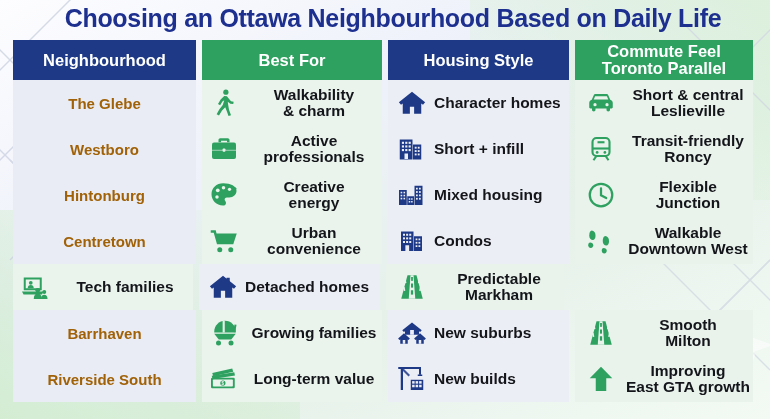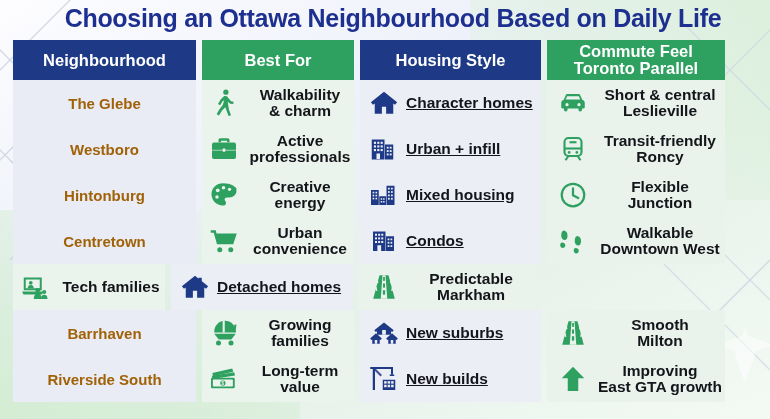--- a/index.html
+++ b/index.html
@@ -24,21 +24,21 @@
   }
 
   .table{position:absolute;left:13px;top:40px;width:744px;}
 
   .row{display:flex;gap:6px;margin-bottom:0;}
 
   .cell{box-sizing:border-box;display:flex;align-items:center;}
 
   
   .c1{width:183px;}
-  .c2{width:152px;}
+  .c2{width:180px;}
   .c3{width:181px;}
   .c4{width:178px;}
 
   
   .hrow .cell{height:40px;justify-content:center;text-align:center;
     color:#ffffff;font-weight:bold;font-size:16.5px;line-height:17px;}
   .hblue{background:#1e3a87;}
   .hgreen{background:#2ea05f;}
 
   
@@ -49,21 +49,21 @@
   .b4{background:#e9f3ec;justify-content:flex-start;padding-left:9px;}
 
   .nbh{color:#a16207;font-weight:bold;font-size:15px;white-space:nowrap;}
 
   .ic{flex:0 0 auto;display:flex;align-items:center;justify-content:center;width:34px;height:34px;}
   .ic svg{display:block;}
 
   .lbl{font-size:15.5px;color:#14151a;font-weight:600;line-height:16.5px;
        padding-left:5px;}
   .lbl.ctr{text-align:center;flex:1;}
-  .lbl.lft{text-align:left;text-decoration:underline;}
+  .lbl.lft{text-align:left;}
   .two{white-space:pre-line;}
 </style>
 </head>
 <body>
 
 <svg id="bgdeco" viewBox="0 0 770 419">
   <defs>
     <linearGradient id="bgg" x1="0" y1="0" x2="1" y2="1">
       <stop offset="0" stop-color="#fdfdff"></stop>
       <stop offset="0.35" stop-color="#eef1fa"></stop>
@@ -194,21 +194,21 @@
                 <rect x="6" y="15.6" width="2.8" height="4.4"></rect>
                 <rect x="14.2" y="10.2" width="1.5" height="1.5"></rect>
                 <rect x="16.6" y="10.2" width="1.5" height="1.5"></rect>
                 <rect x="14.2" y="12.9" width="1.5" height="1.5"></rect>
                 <rect x="16.6" y="12.9" width="1.5" height="1.5"></rect>
                 <rect x="14.2" y="15.6" width="1.5" height="1.5"></rect>
                 <rect x="16.6" y="15.6" width="1.5" height="1.5"></rect>
               </g>
             </svg>
           </span>
-        <span class="lbl lft">Urban + infill</span>
+        <span class="lbl lft">Short + infill</span>
       </div>
       <div class="cell c4 b4">
         <span class="ic">
             <svg width="30" height="30" viewBox="0 0 24 24" fill="none" stroke="#2ea05f" stroke-width="1.7">
               <rect x="5.2" y="3.2" width="13.6" height="14.4" rx="3.2"></rect>
               <path d="M5.6 11.6 H18.4"></path>
               <path d="M9.2 6.6 H14.8"></path>
               <path d="M8.2 17.8 L6 21"></path>
               <path d="M15.8 17.8 L18 21"></path>
               <circle cx="8.9" cy="14.7" r="1.1" fill="#2ea05f" stroke="none"></circle>

